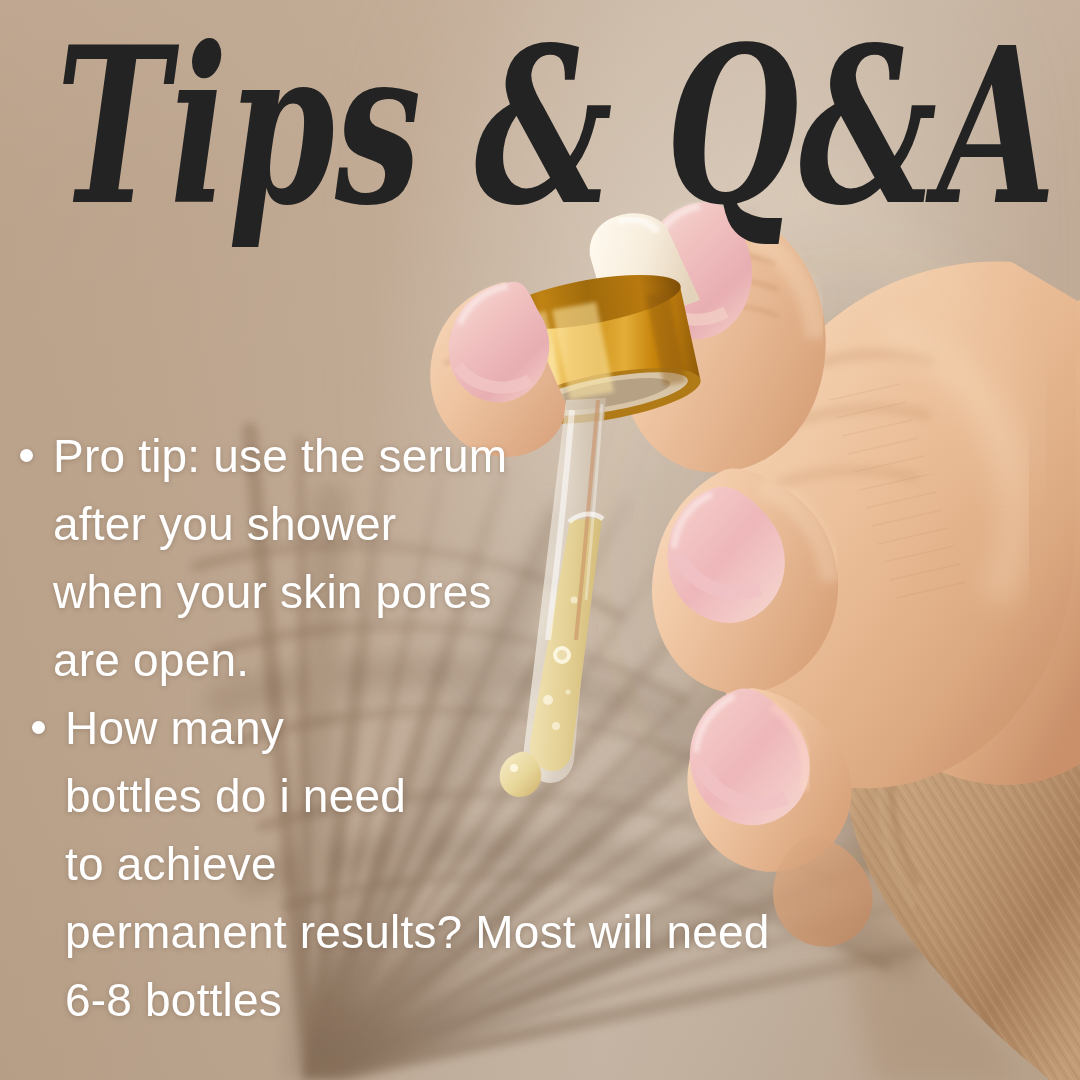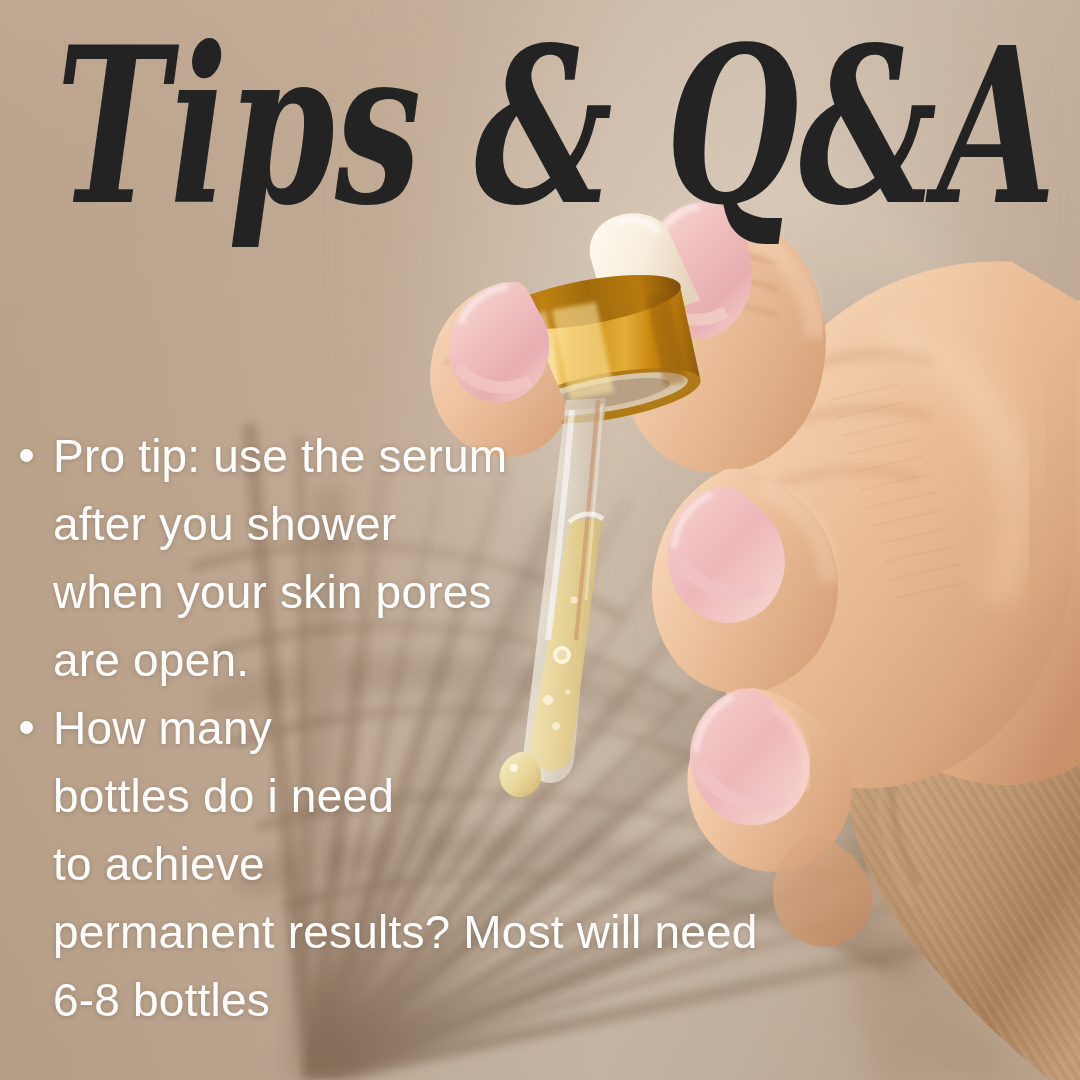--- a/index.html
+++ b/index.html
@@ -128,21 +128,21 @@
     border-radius: 50%;
     background: #ffffff;
     margin-top: 27px;
     margin-right: 20px;
     margin-left: 20px;
     box-shadow: 0 1px 4px rgba(90,70,52,0.30);
   }
   .bullet .btext { white-space: pre-line; }
 
   #bullet-1 { left: 0px; top: 374px; width: 620px; margin-top: 48px; }
-  #bullet-2 { left: 0px; top: 694px; width: 920px; }
+  #bullet-2 { left: 12px; top: 694px; width: 920px; }
 
   
   .subject {
     position: absolute;
     inset: 0;
     z-index: 30;
     pointer-events: none;
   }
   .subject svg { width: 100%; height: 100%; display: block; overflow: visible; }
 </style>

